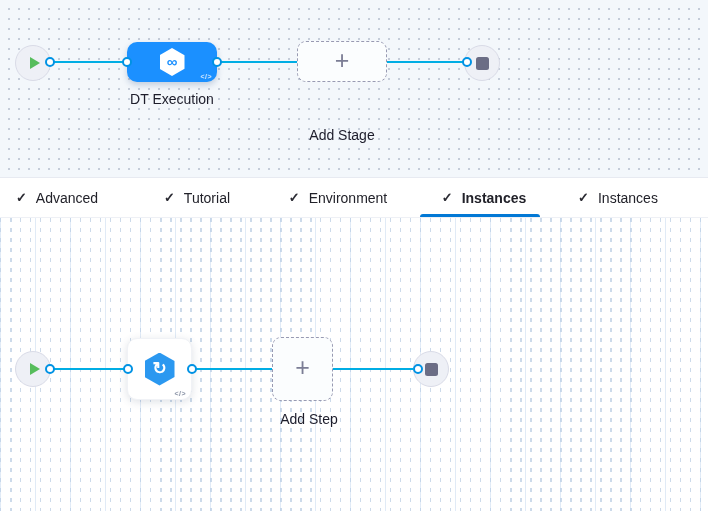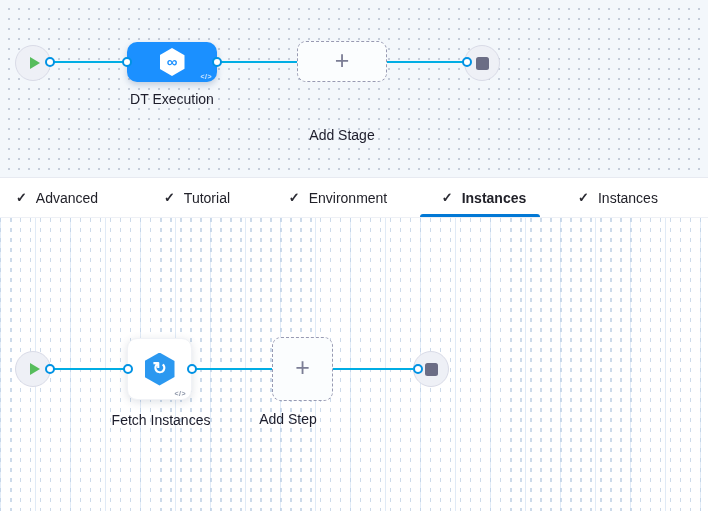--- a/index.html
+++ b/index.html
@@ -165,26 +165,25 @@
     <div class="connector" style="left:45px; top:146px;"></div>
 
     <div class="node-step" style="left:127px; top:120px; width:65px; height:62px;">
       <div class="hex hex-blue">
         <span>↻</span>
       </div>
       <span class="code-badge badge-gray">&lt;/&gt;</span>
     </div>
     <div class="connector" style="left:123px; top:146px;"></div>
     <div class="connector" style="left:187px; top:146px;"></div>
-    <div class="node-label" style="left:161px; top:194px;">Fetch Instances</div>
 
     <div class="node-add" style="left:272px; top:119px; width:61px; height:64px;">
       <span class="plus">+</span>
     </div>
-    <div class="node-label" style="left:288px; top:193px;">Add Step</div>
+    <div class="node-label" style="left:309px; top:193px;">Add Step</div>
 
     <div class="terminal" style="left:413px; top:133px;">
       <div class="stop"></div>
     </div>
     <div class="connector" style="left:413px; top:146px;"></div>
   </div>
 
 </div>
 
 </body></html>

